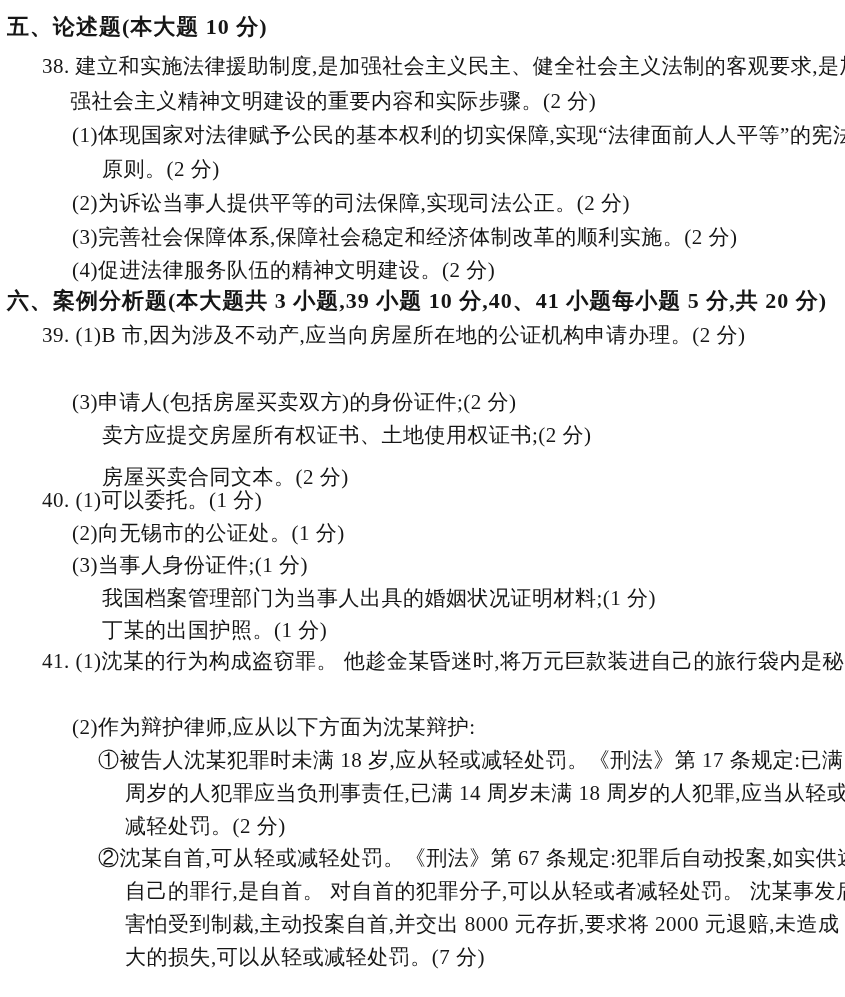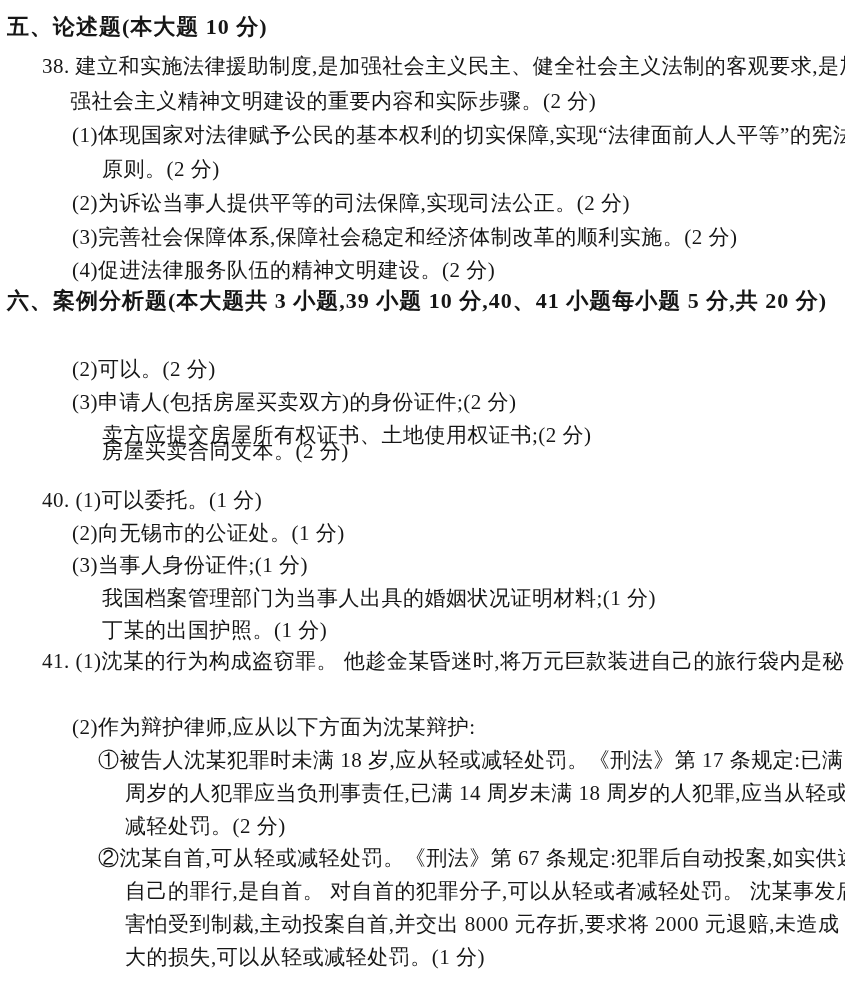--- a/index.html
+++ b/index.html
@@ -40,31 +40,31 @@
 <div class="page">
   <div class="line lh" style="top:14px">五、论述题(本大题 10 分)</div>
   <div class="line lq" style="top:53px">38. 建立和实施法律援助制度,是加强社会主义民主、健全社会主义法制的客观要求,是加</div>
   <div class="line lc1" style="top:88px">强社会主义精神文明建设的重要内容和实际步骤。(2 分)</div>
   <div class="line lp" style="top:122px">(1)体现国家对法律赋予公民的基本权利的切实保障,实现“法律面前人人平等”的宪法</div>
   <div class="line lc2" style="top:156px">原则。(2 分)</div>
   <div class="line lp" style="top:190px">(2)为诉讼当事人提供平等的司法保障,实现司法公正。(2 分)</div>
   <div class="line lp" style="top:224px">(3)完善社会保障体系,保障社会稳定和经济体制改革的顺利实施。(2 分)</div>
   <div class="line lp" style="top:257px">(4)促进法律服务队伍的精神文明建设。(2 分)</div>
   <div class="line lh" style="top:288px">六、案例分析题(本大题共 3 小题,39 小题 10 分,40、41 小题每小题 5 分,共 20 分)</div>
-  <div class="line lp" style="top:356px">(2)可以。(2 分)</div>
+  <div class="line lq" style="top:322px">39. (1)B 市,因为涉及不动产,应当向房屋所在地的公证机构申请办理。(2 分)</div>
   <div class="line lp" style="top:389px">(3)申请人(包括房屋买卖双方)的身份证件;(2 分)</div>
   <div class="line lc2" style="top:422px">卖方应提交房屋所有权证书、土地使用权证书;(2 分)</div>
-  <div class="line lc2" style="top:438px">房屋买卖合同文本。(2 分)</div>
+  <div class="line lc2" style="top:464px">房屋买卖合同文本。(2 分)</div>
   <div class="line lq" style="top:487px">40. (1)可以委托。(1 分)</div>
   <div class="line lp" style="top:520px">(2)向无锡市的公证处。(1 分)</div>
   <div class="line lp" style="top:552px">(3)当事人身份证件;(1 分)</div>
   <div class="line lc2" style="top:585px">我国档案管理部门为当事人出具的婚姻状况证明材料;(1 分)</div>
   <div class="line lc2" style="top:617px">丁某的出国护照。(1 分)</div>
   <div class="line lq" style="top:648px">41. (1)沈某的行为构成盗窃罪。 他趁金某昏迷时,将万元巨款装进自己的旅行袋内是秘密</div>
   <div class="line lp" style="top:714px">(2)作为辩护律师,应从以下方面为沈某辩护:</div>
   <div class="line lcirc" style="top:747px">①被告人沈某犯罪时未满 18 岁,应从轻或减轻处罚。《刑法》第 17 条规定:已满 16</div>
   <div class="line lc3" style="top:780px">周岁的人犯罪应当负刑事责任,已满 14 周岁未满 18 周岁的人犯罪,应当从轻或</div>
   <div class="line lc3" style="top:813px">减轻处罚。(2 分)</div>
   <div class="line lcirc" style="top:845px">②沈某自首,可从轻或减轻处罚。《刑法》第 67 条规定:犯罪后自动投案,如实供述</div>
   <div class="line lc3" style="top:878px">自己的罪行,是自首。 对自首的犯罪分子,可以从轻或者减轻处罚。 沈某事发后</div>
   <div class="line lc3" style="top:911px">害怕受到制裁,主动投案自首,并交出 8000 元存折,要求将 2000 元退赔,未造成</div>
-  <div class="line lc3" style="top:944px">大的损失,可以从轻或减轻处罚。(1 分)</div>
+  <div class="line lc3" style="top:944px">大的损失,可以从轻或减轻处罚。(7 分)</div>
 </div>
 
 </body></html>

